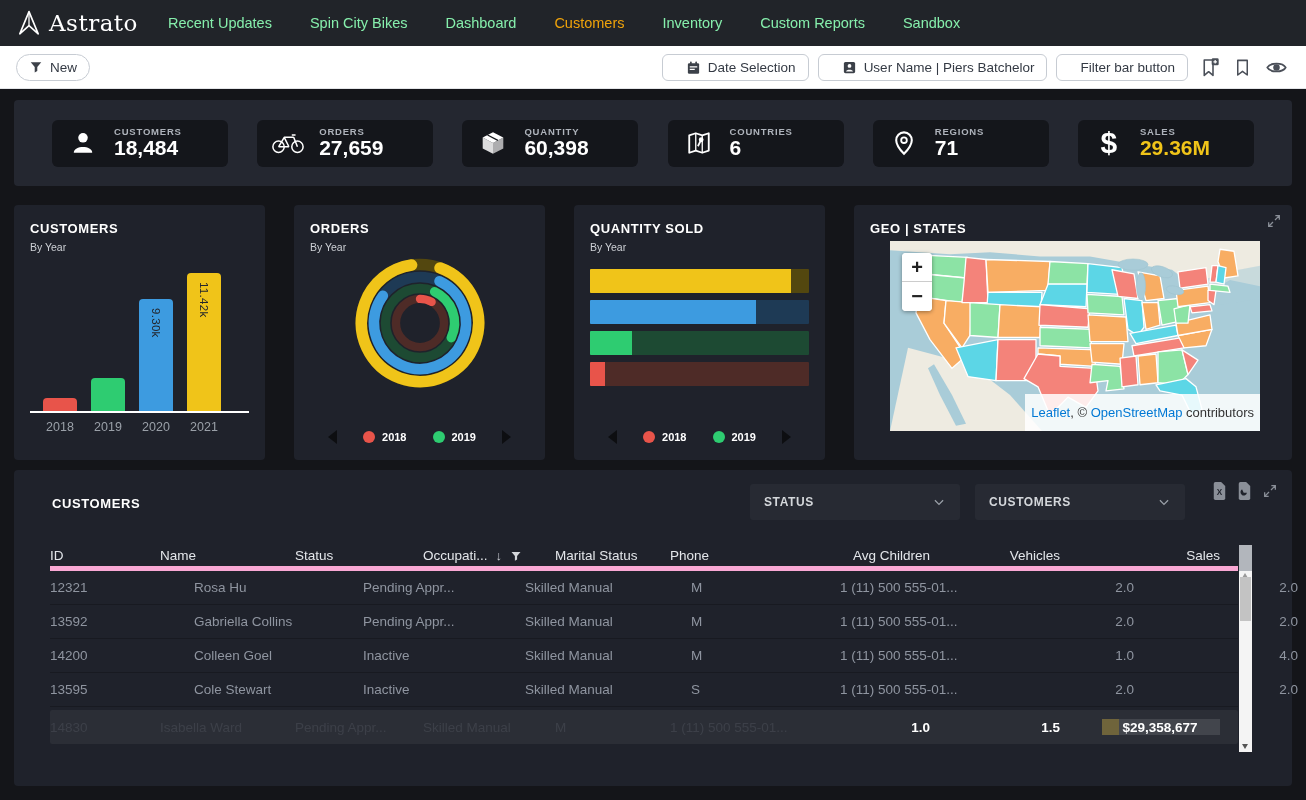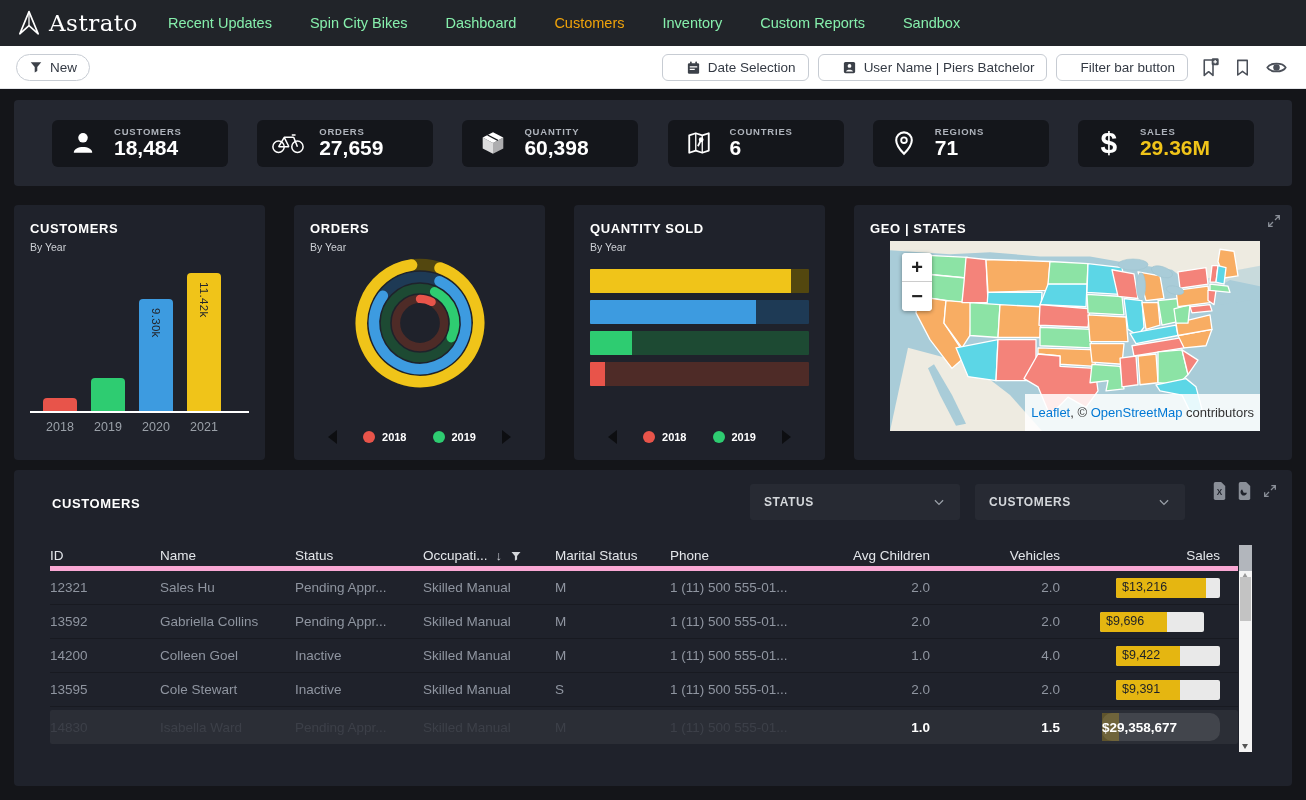--- a/index.html
+++ b/index.html
@@ -72,29 +72,29 @@
   .dropdown span{color:#d4d7db;font-size:12px;font-weight:bold;letter-spacing:.6px;}
   .tp-icons{position:absolute;top:12px;right:14px;display:flex;gap:10px;align-items:center;}
   .grid{position:absolute;left:36px;top:75px;right:54px;}
   .grow{display:grid;grid-template-columns:110px 135px 128px 132px 115px 160px 110px 130px 150px;align-items:center;height:34px;}
   .grow.head{height:26px;border-bottom:5px solid #f9a8d4;}
   .grow.head .hc{color:#e3e6ea;font-size:13.5px;}
   .hc,.cell{padding-right:10px;}
   .cell{color:#8f95a0;font-size:13.5px;white-space:nowrap;overflow:hidden;}
   .r{text-align:right;}
   .occ-head{display:flex;align-items:center;gap:8px;text-align:center;}
-  .data-row{border-bottom:1px solid rgba(0,0,0,.22);}
+  .data-row{border-bottom:1px solid rgba(0,0,0,.22);gap:34px;}
   .sales-cell{display:flex;justify-content:flex-end;}
   .sales-pill{width:104px;height:20px;background:#e9e9e9;border-radius:2px;position:relative;overflow:hidden;}
   .sales-pill .fill{position:absolute;left:0;top:0;bottom:0;background:#e5b611;}
   .sales-pill .amt{position:absolute;left:6px;top:2px;color:#1e2127;font-size:12.5px;z-index:2;}
   .totals{background:#2b2e36;border-radius:2px;height:34px;margin-top:3px;}
   .totals .ghost{opacity:.17;}
   .totals .tv{color:#fff;font-weight:bold;font-size:13.5px;}
-  .tot-pill{width:118px;height:28px;border-radius:10px;background:rgba(225,225,225,.13);position:relative;display:flex;align-items:center;justify-content:flex-start;}
+  .tot-pill{width:118px;height:16px;border-radius:0;background:rgba(225,225,225,.13);position:relative;display:flex;align-items:center;justify-content:center;}
   .tot-pill .gfill{position:absolute;left:0;top:0;bottom:0;width:14%;background:rgba(229,182,17,.28);}
   .tot-pill .tv{position:relative;z-index:2;padding-right:2px;}
   
   .vscroll{position:absolute;top:75px;right:40px;bottom:34px;width:13px;background:#f4f4f4;}
   .vscroll .hdr-seg{position:absolute;top:0;left:0;right:0;height:26px;background:#b2b6bc;}
   .vscroll .thumb{position:absolute;top:32px;left:1px;right:1px;height:44px;background:#c3c3c3;}
   .vscroll .down{position:absolute;bottom:3px;left:3px;width:0;height:0;border-left:3.5px solid transparent;border-right:3.5px solid transparent;border-top:5px solid #555;}
   .vscroll .up{position:absolute;top:28px;left:3px;width:0;height:0;border-left:3.5px solid transparent;border-right:3.5px solid transparent;border-bottom:5px solid #9a9a9a;}
 </style>
 </head>
@@ -478,21 +478,21 @@
         </span>
         <span class="hc">Marital Status</span>
         <span class="hc">Phone</span>
         <span class="hc r">Avg Children</span>
         <span class="hc r">Vehicles</span>
         <span class="hc r" style="padding-right:0">Sales</span>
       </div>
 
       <div class="grow data-row">
         <span class="cell">12321</span>
-        <span class="cell">Sales Hu</span>
+        <span class="cell">Rosa Hu</span>
         <span class="cell">Pending Appr...</span>
         <span class="cell">Skilled Manual</span>
         <span class="cell">M</span>
         <span class="cell">1 (11) 500 555-01...</span>
         <span class="cell r">2.0</span>
         <span class="cell r">2.0</span>
         <span class="cell sales-cell" style="padding-right:0">
           <span class="sales-pill" data-row="0">
               <span class="fill" style="width: 87%;"></span>
               <span class="amt">$13,216</span>

